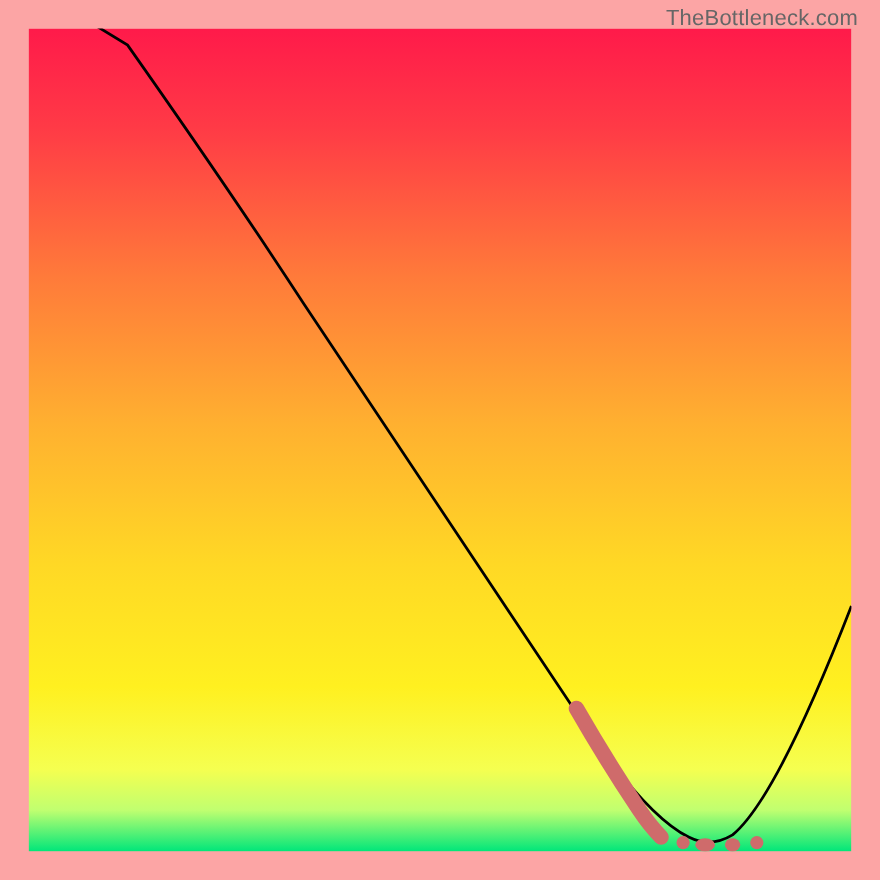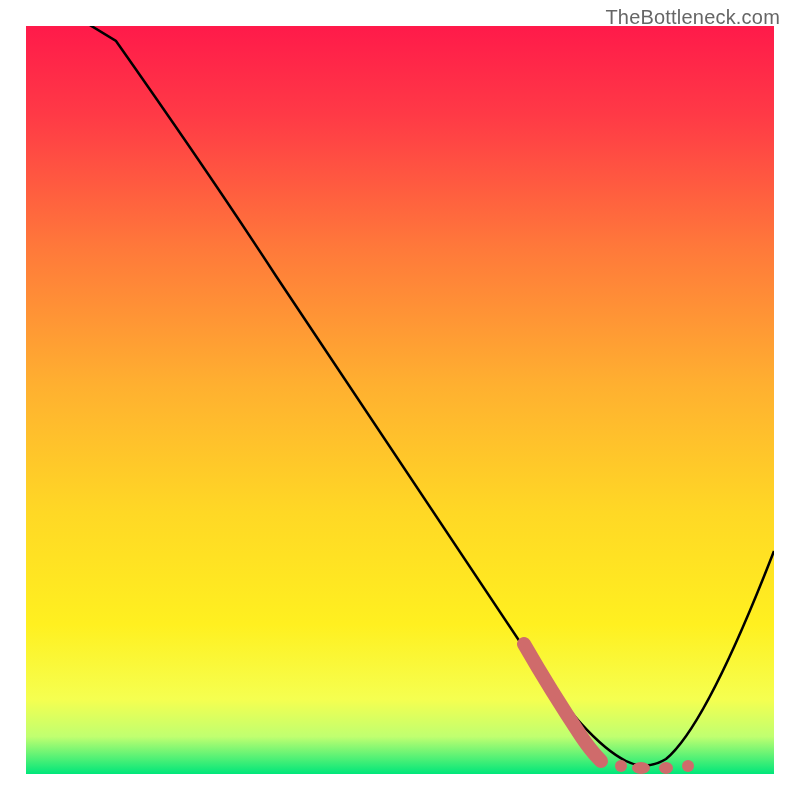--- a/index.html
+++ b/index.html
@@ -8,21 +8,21 @@
     background: #000;
     width: 800px;
     height: 800px;
     overflow: hidden;
     font-family: Arial, sans-serif;
   }
   .container {
     position: relative;
     width: 800px;
     height: 800px;
-    background: #ffffff;
+    background: #fca5a5;
   }
   .watermark {
     position: absolute;
     top: 6px;
     right: 20px;
     color: #666666;
     font-size: 20px;
     font-weight: normal;
     letter-spacing: 0.2px;
     z-index: 10;

